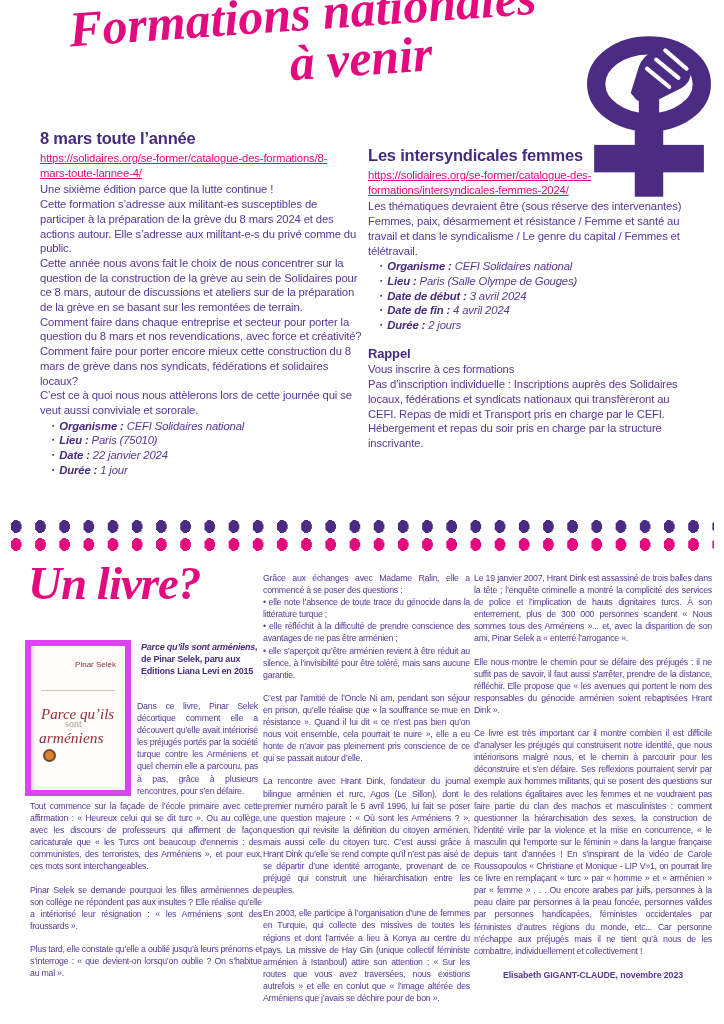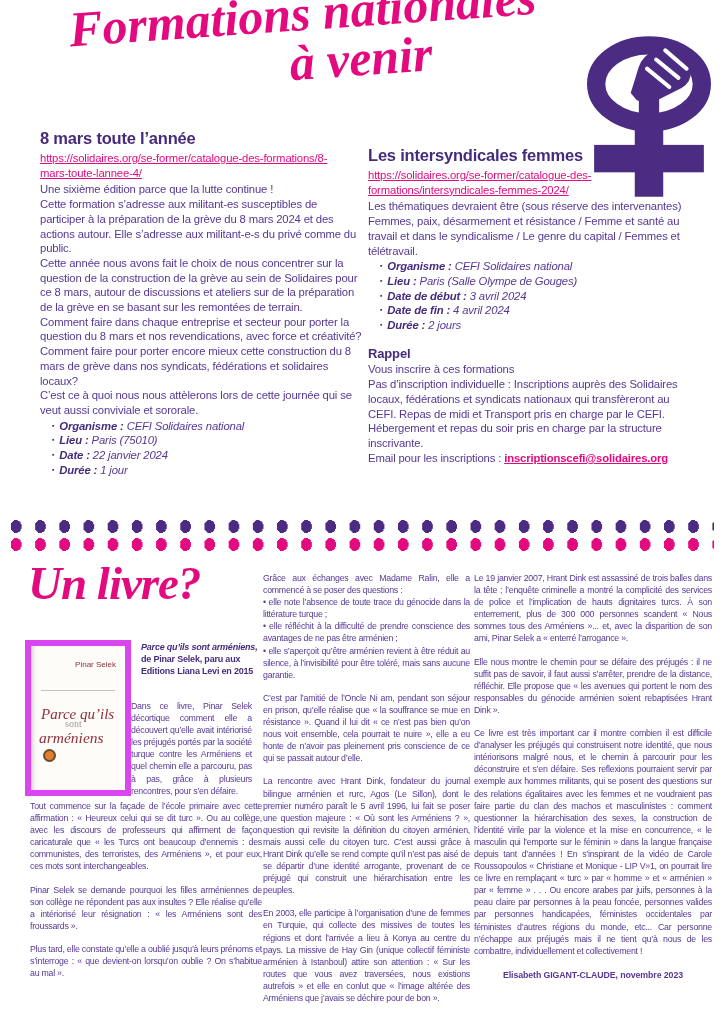--- a/index.html
+++ b/index.html
@@ -63,21 +63,21 @@
 
   
   .bcol {
     position:absolute; color:#563895; font-size:8.8px; line-height:12.1px;
     letter-spacing:-0.25px; text-align:justify; hyphens:auto;
   }
   .bcol p { margin:0 0 11px 0; }
   .bcol p.tight { margin:0; }
   .caption { position:absolute; left:141px; top:641px; width:124px; color:#462b7d; font-weight:bold; font-size:9px; line-height:12px; letter-spacing:-0.2px; }
   .caption .cit { font-style:italic;margin-top:45px; }
-  .intro-para { position:absolute; left:131px; top:700px; width:121px; }
+  .intro-para { position:absolute; left:137px; top:700px; width:121px; }
   .bcol1 { left:30px;  top:800px; width:232px; }
   .bcol2 { left:263px; top:572px; width:207px; }
   .bcol3 { left:474px; top:572px; width:238px; }
   .signature { text-align:center; font-weight:bold; margin-top:12px; letter-spacing:-0.1px; }
 </style>
 </head>
 <body>
 
 <div class="page">
 
@@ -128,21 +128,20 @@
       <div class="detail"><span class="blt">▪</span><b>Organisme :</b> <span>CEFI Solidaires national</span></div>
       <div class="detail"><span class="blt">▪</span><b>Lieu :</b> <span>Paris (Salle Olympe de Gouges)</span></div>
       <div class="detail"><span class="blt">▪</span><b>Date de début :</b> <span>3 avril 2024</span></div>
       <div class="detail"><span class="blt">▪</span><b>Date de fin :</b> <span>4 avril 2024</span></div>
       <div class="detail"><span class="blt">▪</span><b>Durée :</b> <span>2 jours</span></div>
     </div>
 
     <div class="h3">Rappel</div>
     <p class="bp0">Vous inscrire à ces formations</p>
     <p class="bp0">Pas d’inscription individuelle : Inscriptions auprès des Solidaires locaux, fédérations et syndicats nationaux qui transfèreront au CEFI. Repas de midi et Transport pris en charge par le CEFI. Hébergement et repas du soir pris en charge par la structure inscrivante.</p>
-    <p class="bp0"><span>Email pour les inscriptions : </span><a class="email-link">inscriptionscefi@solidaires.org</a></p>
   </div>
 
   <div class="dots dots-purple"></div>
   <div class="dots dots-pink"></div>
 
   <div class="livre-title">Un livre?</div>
 
   <div class="book">
     <div class="book-author">Pinar Selek</div>
     <div class="book-rule"></div>

